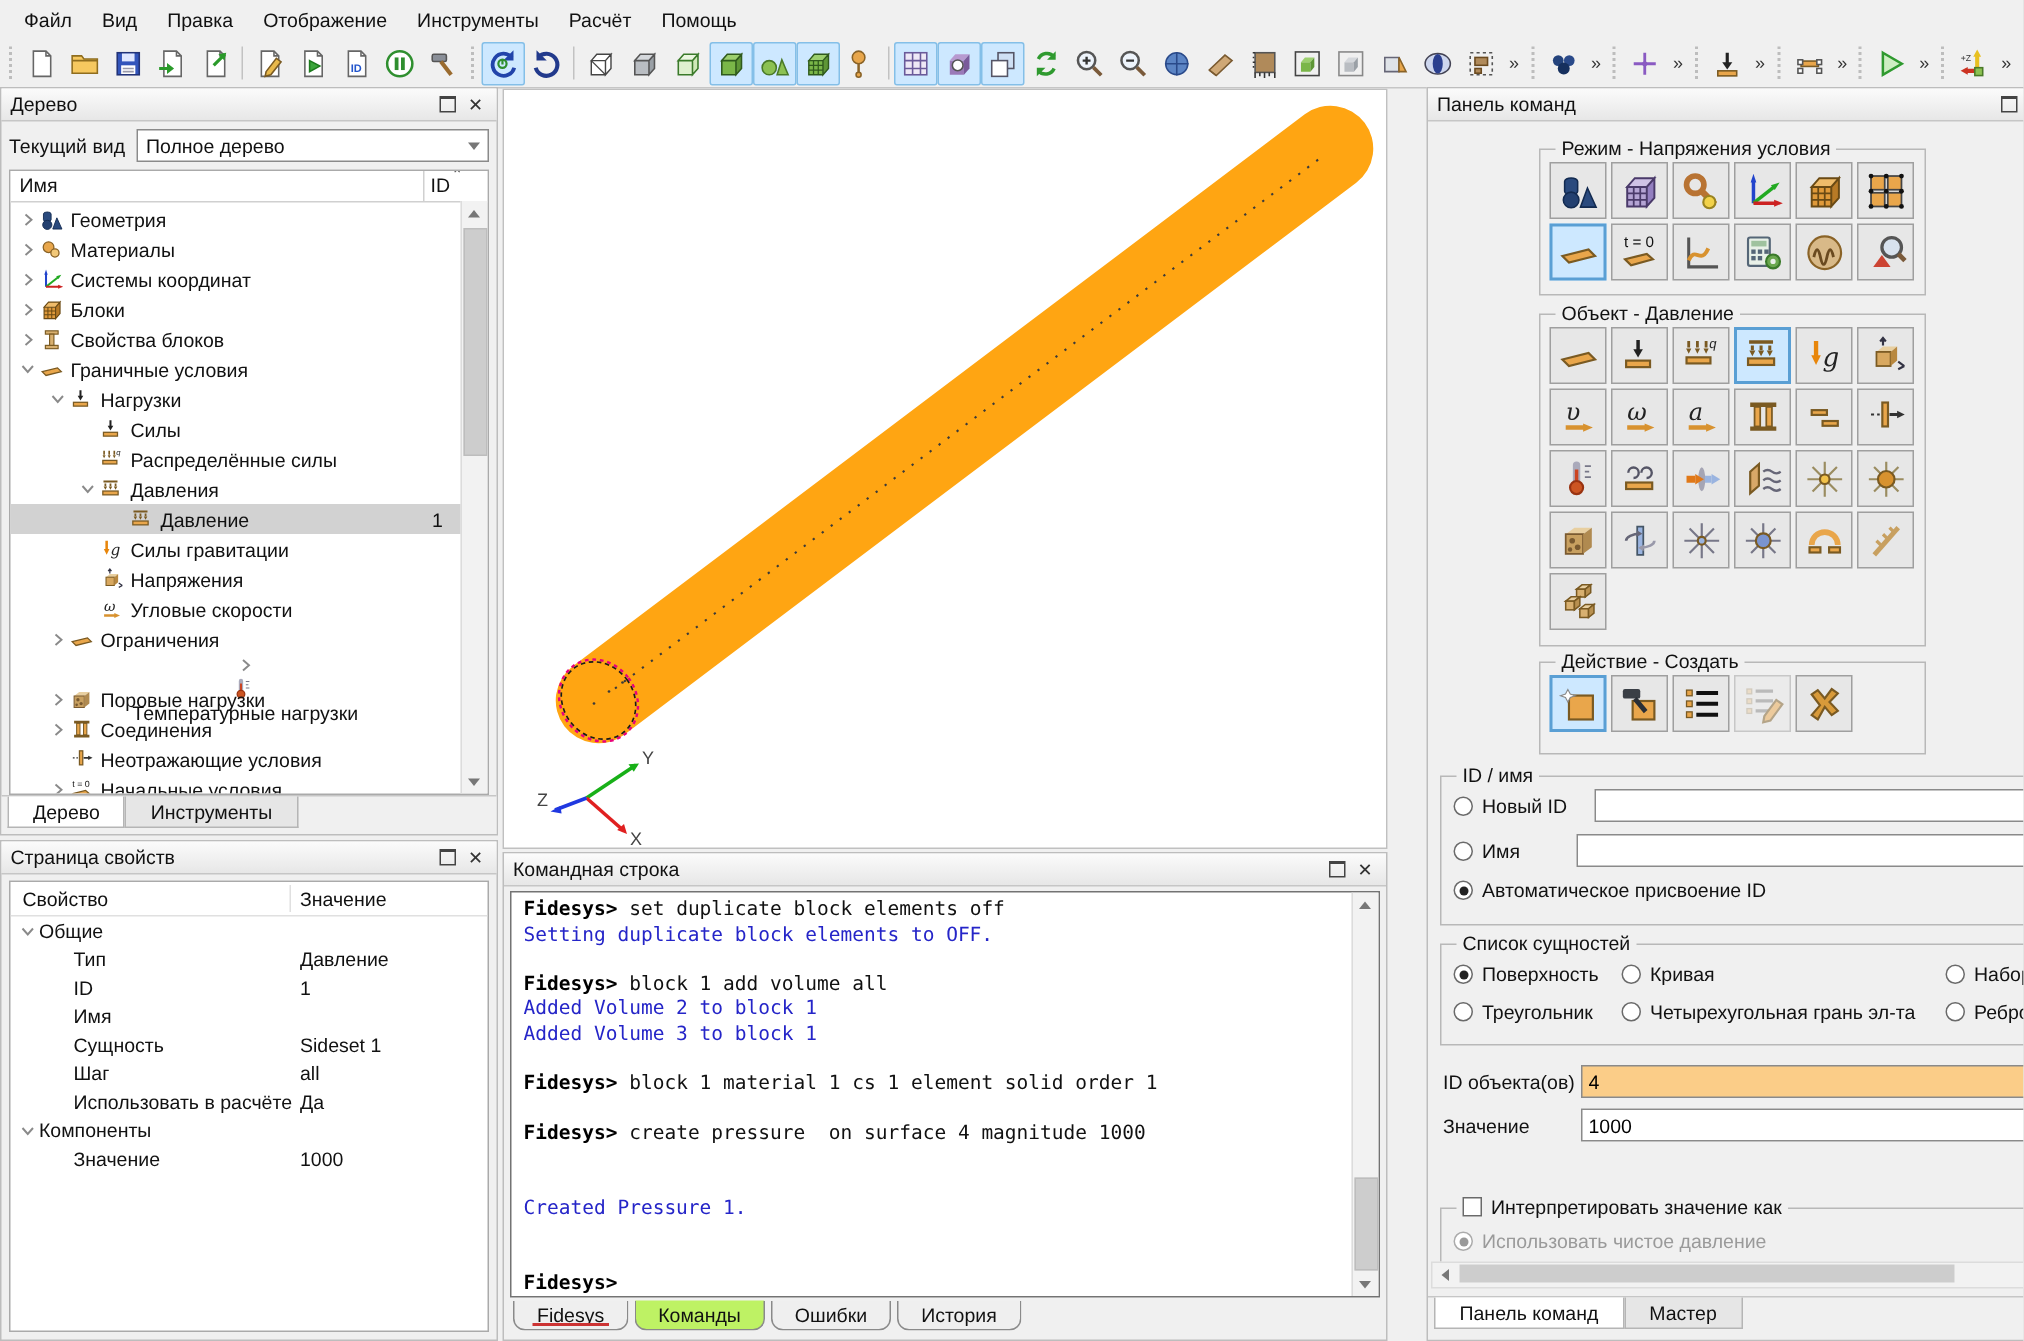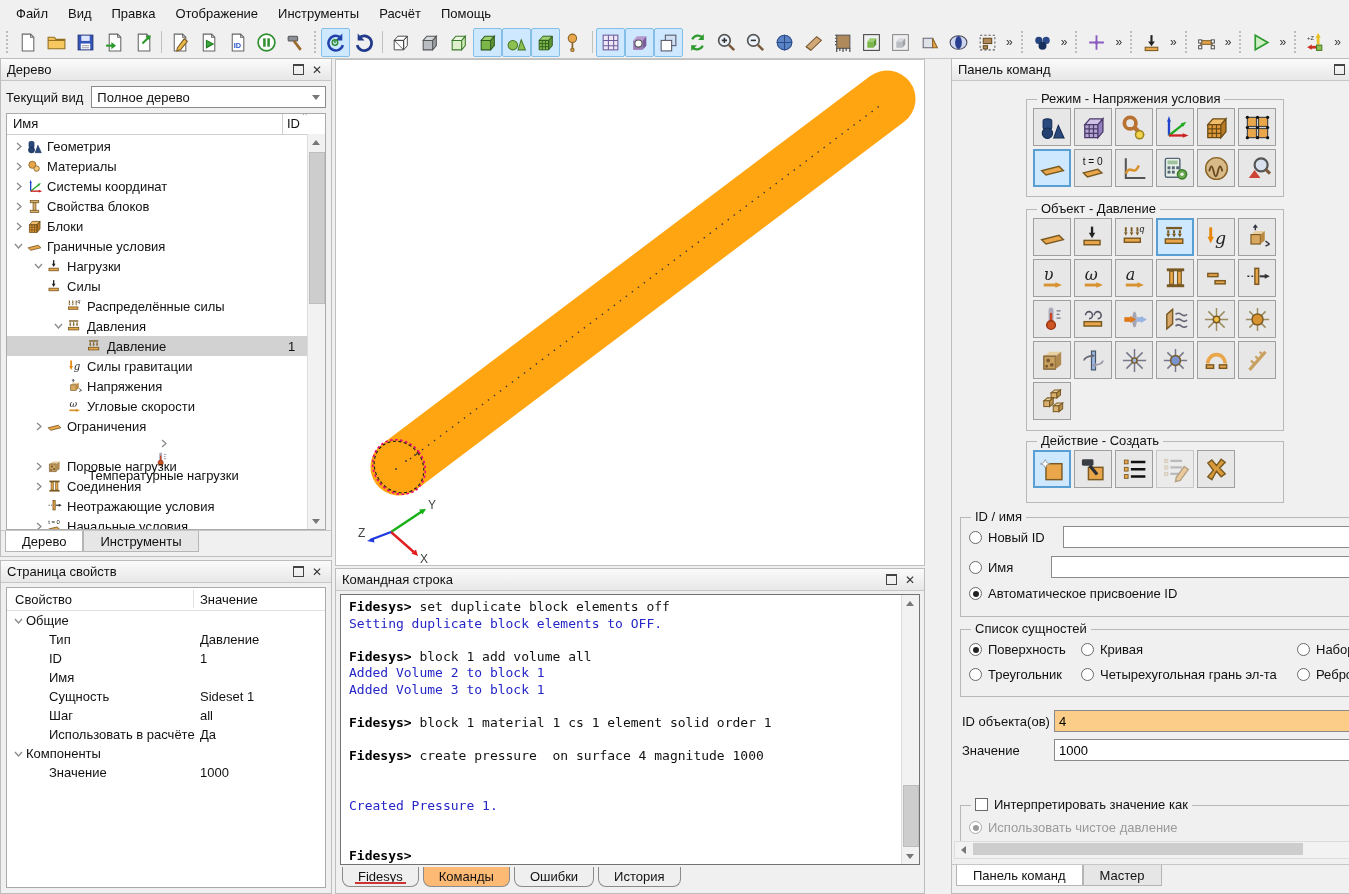--- a/index.html
+++ b/index.html
@@ -60,21 +60,21 @@
   
   #viewport{position:absolute;left:335px;top:59px;width:590px;height:507px;background:#fff;border:1px solid #c0c0c0;box-sizing:border-box;}
   
   #console{position:absolute;left:4px;right:4px;top:25px;bottom:28px;background:#fff;border:1px solid #737373;overflow:hidden;}
   #console-lines{position:absolute;left:0;top:2px;right:17px;bottom:0;padding:2px 8px;font-family:"DejaVu Sans Mono",monospace;font-size:13px;}
   .cline{height:16.6px;white-space:pre;}
   .cline .rsp{color:#2525c8;}
   .cline b{font-weight:bold;color:#000;}
   .ctabs{position:absolute;left:6px;bottom:2px;height:24px;display:flex;}
   .ctab{position:relative;padding:2px 15px 0;border:1px solid #8a8a8a;border-top:none;border-radius:0 0 8px 8px;background:#efefef;margin-right:4px;height:20px;box-sizing:border-box;}
-  .ctab.active{background:#fdba74;}
+  .ctab.active{background:#bef264;}
   .ctab .ul{position:absolute;left:12px;right:12px;bottom:2px;height:2px;background:#c33;}
   
   .gbox{position:absolute;border:1px solid #b8b8b8;}
   .glabel{position:absolute;top:-9px;left:10px;background:#f0f0f0;padding:0 4px;white-space:nowrap;}
   .btn-grid{display:grid;grid-template-columns:repeat(6,40px);grid-auto-rows:40px;gap:1px;padding:8px 6px 6px;}
   .pbtn{width:38px;height:38px;border:1px solid #9f9f9f;background:#e7e7e7;display:flex;align-items:center;justify-content:center;box-sizing:border-box;}
   .pbtn.sel{background:#cde8ff;border:2px solid #5a9fd4;}
   .pbtn.dis{opacity:.5;}
   .pbtn .icn{width:29px;height:29px;}
   .frow{display:flex;align-items:center;margin:8px 8px 0;}
@@ -549,48 +549,48 @@
             <span>Системы координат</span>
           </div>
           <div class="trow" style="padding-left: 4px;">
             <span class="chev">
               <svg width="8" height="9" viewBox="0 0 8 9">
                 <path d="M2 1l4 3.5L2 8" stroke="#8a8a8a" fill="none" stroke-width="1.3"></path>
               </svg>
             </span>
             <span class="icn ticn" style="height: 17px; width: 17px;">
               <svg viewBox="0 0 20 20">
+                <path d="M4 8h9v9H4z" fill="#e09a3a"></path>
+                <path d="M4 8l3.5-4h9L13 8z" fill="#f0bc6a"></path>
+                <path d="M13 8l3.5-4v9L13 17z" fill="#b87a26"></path>
+                <path d="M4 11h9M4 14h9M7 8v9M10 8v9" stroke="#6a4a14" stroke-width="0.8" fill="none"></path>
+                <path d="M4 8h9v9H4zM4 8l3.5-4h9L13 8zM13 8l3.5-4v9L13 17z" stroke="#6a4a14" stroke-width="0.9" fill="none"></path>
+              </svg>
+            </span>
+            <span>Блоки</span>
+          </div>
+          <div class="trow" style="padding-left: 4px;">
+            <span class="chev">
+              <svg width="8" height="9" viewBox="0 0 8 9">
+                <path d="M2 1l4 3.5L2 8" stroke="#8a8a8a" fill="none" stroke-width="1.3"></path>
+              </svg>
+            </span>
+            <span class="icn ticn" style="height: 17px; width: 17px;">
+              <svg viewBox="0 0 20 20">
                 <g fill="#d8b070" stroke="#7a5a22" stroke-width="0.9">
                   <rect x="5" y="3" width="10" height="2.6"></rect>
                   <rect x="5" y="14.4" width="10" height="2.6"></rect>
                   <rect x="8.3" y="5.6" width="3.4" height="8.8"></rect>
                 </g>
               </svg>
             </span>
             <span>Свойства блоков</span>
           </div>
           <div class="trow" style="padding-left: 4px;">
             <span class="chev">
-              <svg width="8" height="9" viewBox="0 0 8 9">
-                <path d="M2 1l4 3.5L2 8" stroke="#8a8a8a" fill="none" stroke-width="1.3"></path>
-              </svg>
-            </span>
-            <span class="icn ticn" style="height: 17px; width: 17px;">
-              <svg viewBox="0 0 20 20">
-                <path d="M4 8h9v9H4z" fill="#e09a3a"></path>
-                <path d="M4 8l3.5-4h9L13 8z" fill="#f0bc6a"></path>
-                <path d="M13 8l3.5-4v9L13 17z" fill="#b87a26"></path>
-                <path d="M4 11h9M4 14h9M7 8v9M10 8v9" stroke="#6a4a14" stroke-width="0.8" fill="none"></path>
-                <path d="M4 8h9v9H4zM4 8l3.5-4h9L13 8zM13 8l3.5-4v9L13 17z" stroke="#6a4a14" stroke-width="0.9" fill="none"></path>
-              </svg>
-            </span>
-            <span>Блоки</span>
-          </div>
-          <div class="trow" style="padding-left: 4px;">
-            <span class="chev">
               <svg width="9" height="8" viewBox="0 0 9 8">
                 <path d="M1 2l3.5 4L8 2" stroke="#8a8a8a" fill="none" stroke-width="1.3"></path>
               </svg>
             </span>
             <span class="icn ticn" style="height: 17px; width: 17px;">
               <svg viewBox="0 0 20 20">
                 <path d="M2.5 11.5 L14.5 8.5 L17.5 11.5 L5.5 14.5 Z" fill="#E9A64B" stroke="#7a5a22"></path>
               </svg>
             </span>
             <span>Граничные условия</span>
@@ -603,21 +603,21 @@
             </span>
             <span class="icn ticn" style="height: 17px; width: 17px;">
               <svg viewBox="0 0 20 20">
                 <path d="M9 2.5v5" stroke="#222" stroke-width="1.6"></path>
                 <path d="M6.8 6.8L9 10.6l2.2-3.8z" fill="#222"></path>
                 <rect x="3.5" y="12" width="11" height="3" fill="#E9A64B" stroke="#7a5a22"></rect>
               </svg>
             </span>
             <span>Нагрузки</span>
           </div>
-          <div class="trow" style="padding-left: 24px;">
+          <div class="trow" style="padding-left: 44px;">
             <span class="chev"></span>
             <span class="icn ticn" style="height: 17px; width: 17px;">
               <svg viewBox="0 0 20 20">
                 <path d="M9 2.5v5" stroke="#222" stroke-width="1.6"></path>
                 <path d="M6.8 6.8L9 10.6l2.2-3.8z" fill="#222"></path>
                 <rect x="3.5" y="12" width="11" height="3" fill="#E9A64B" stroke="#7a5a22"></rect>
               </svg>
             </span>
             <span>Силы</span>
           </div>

